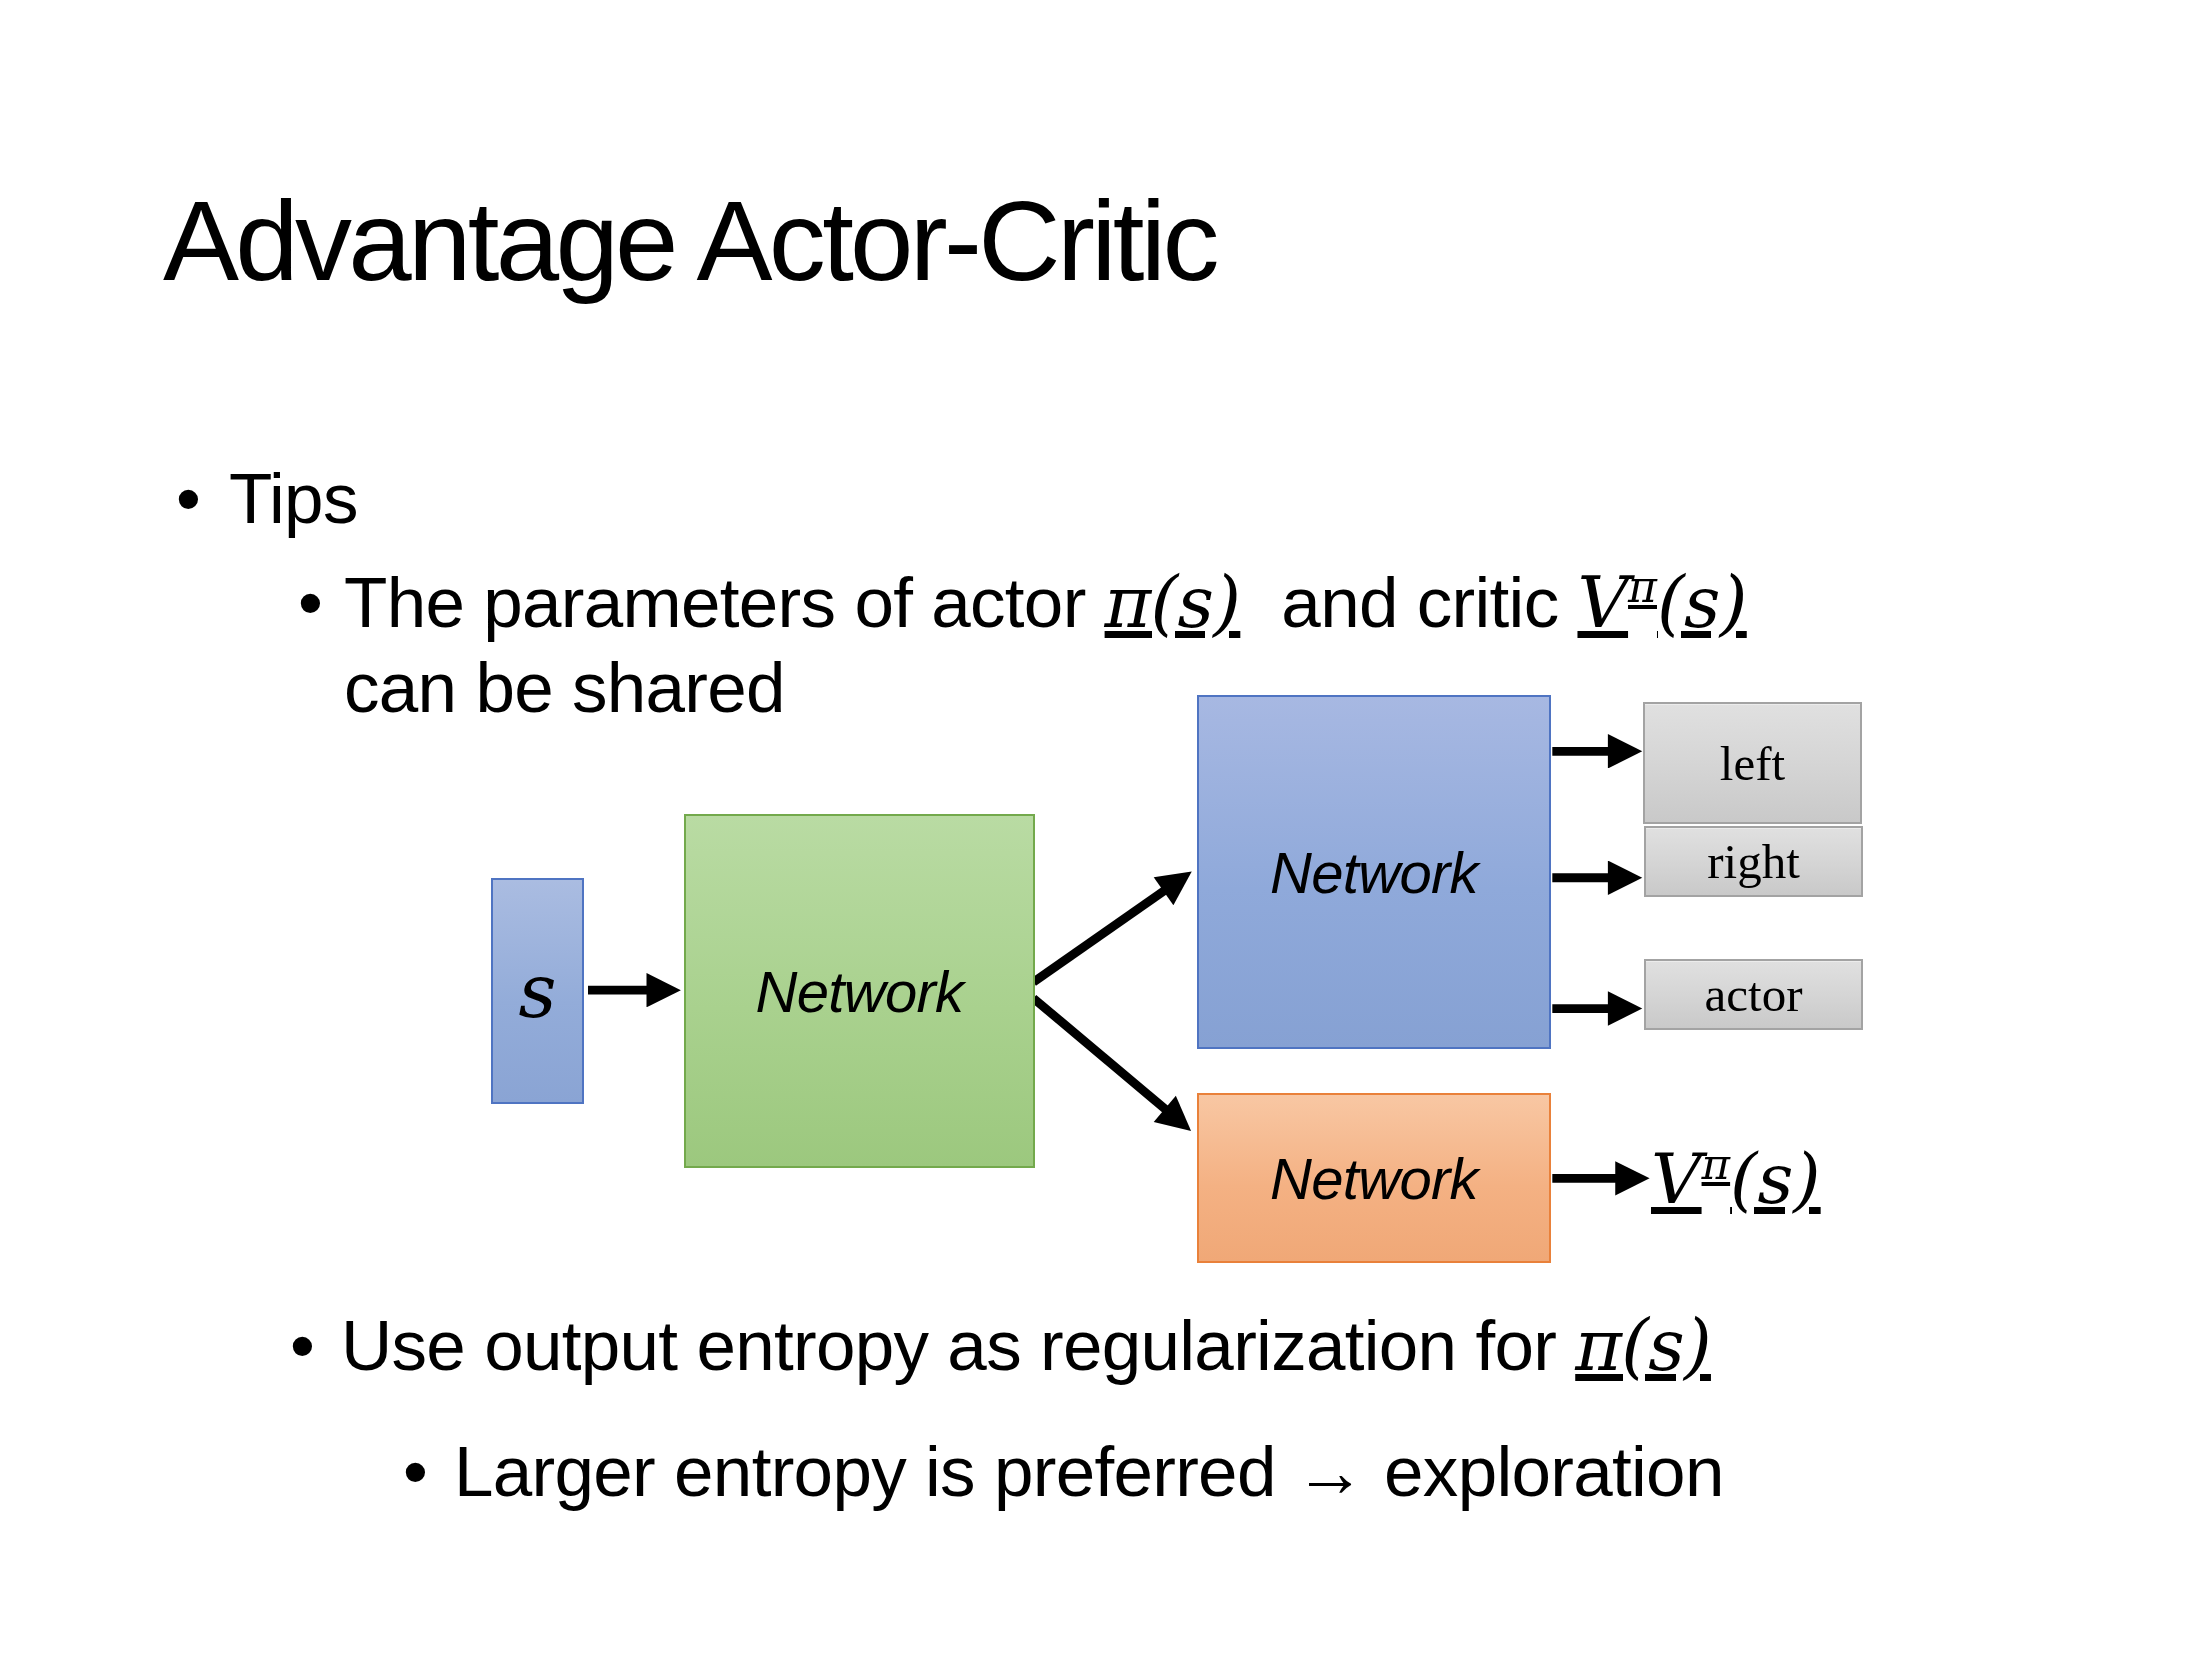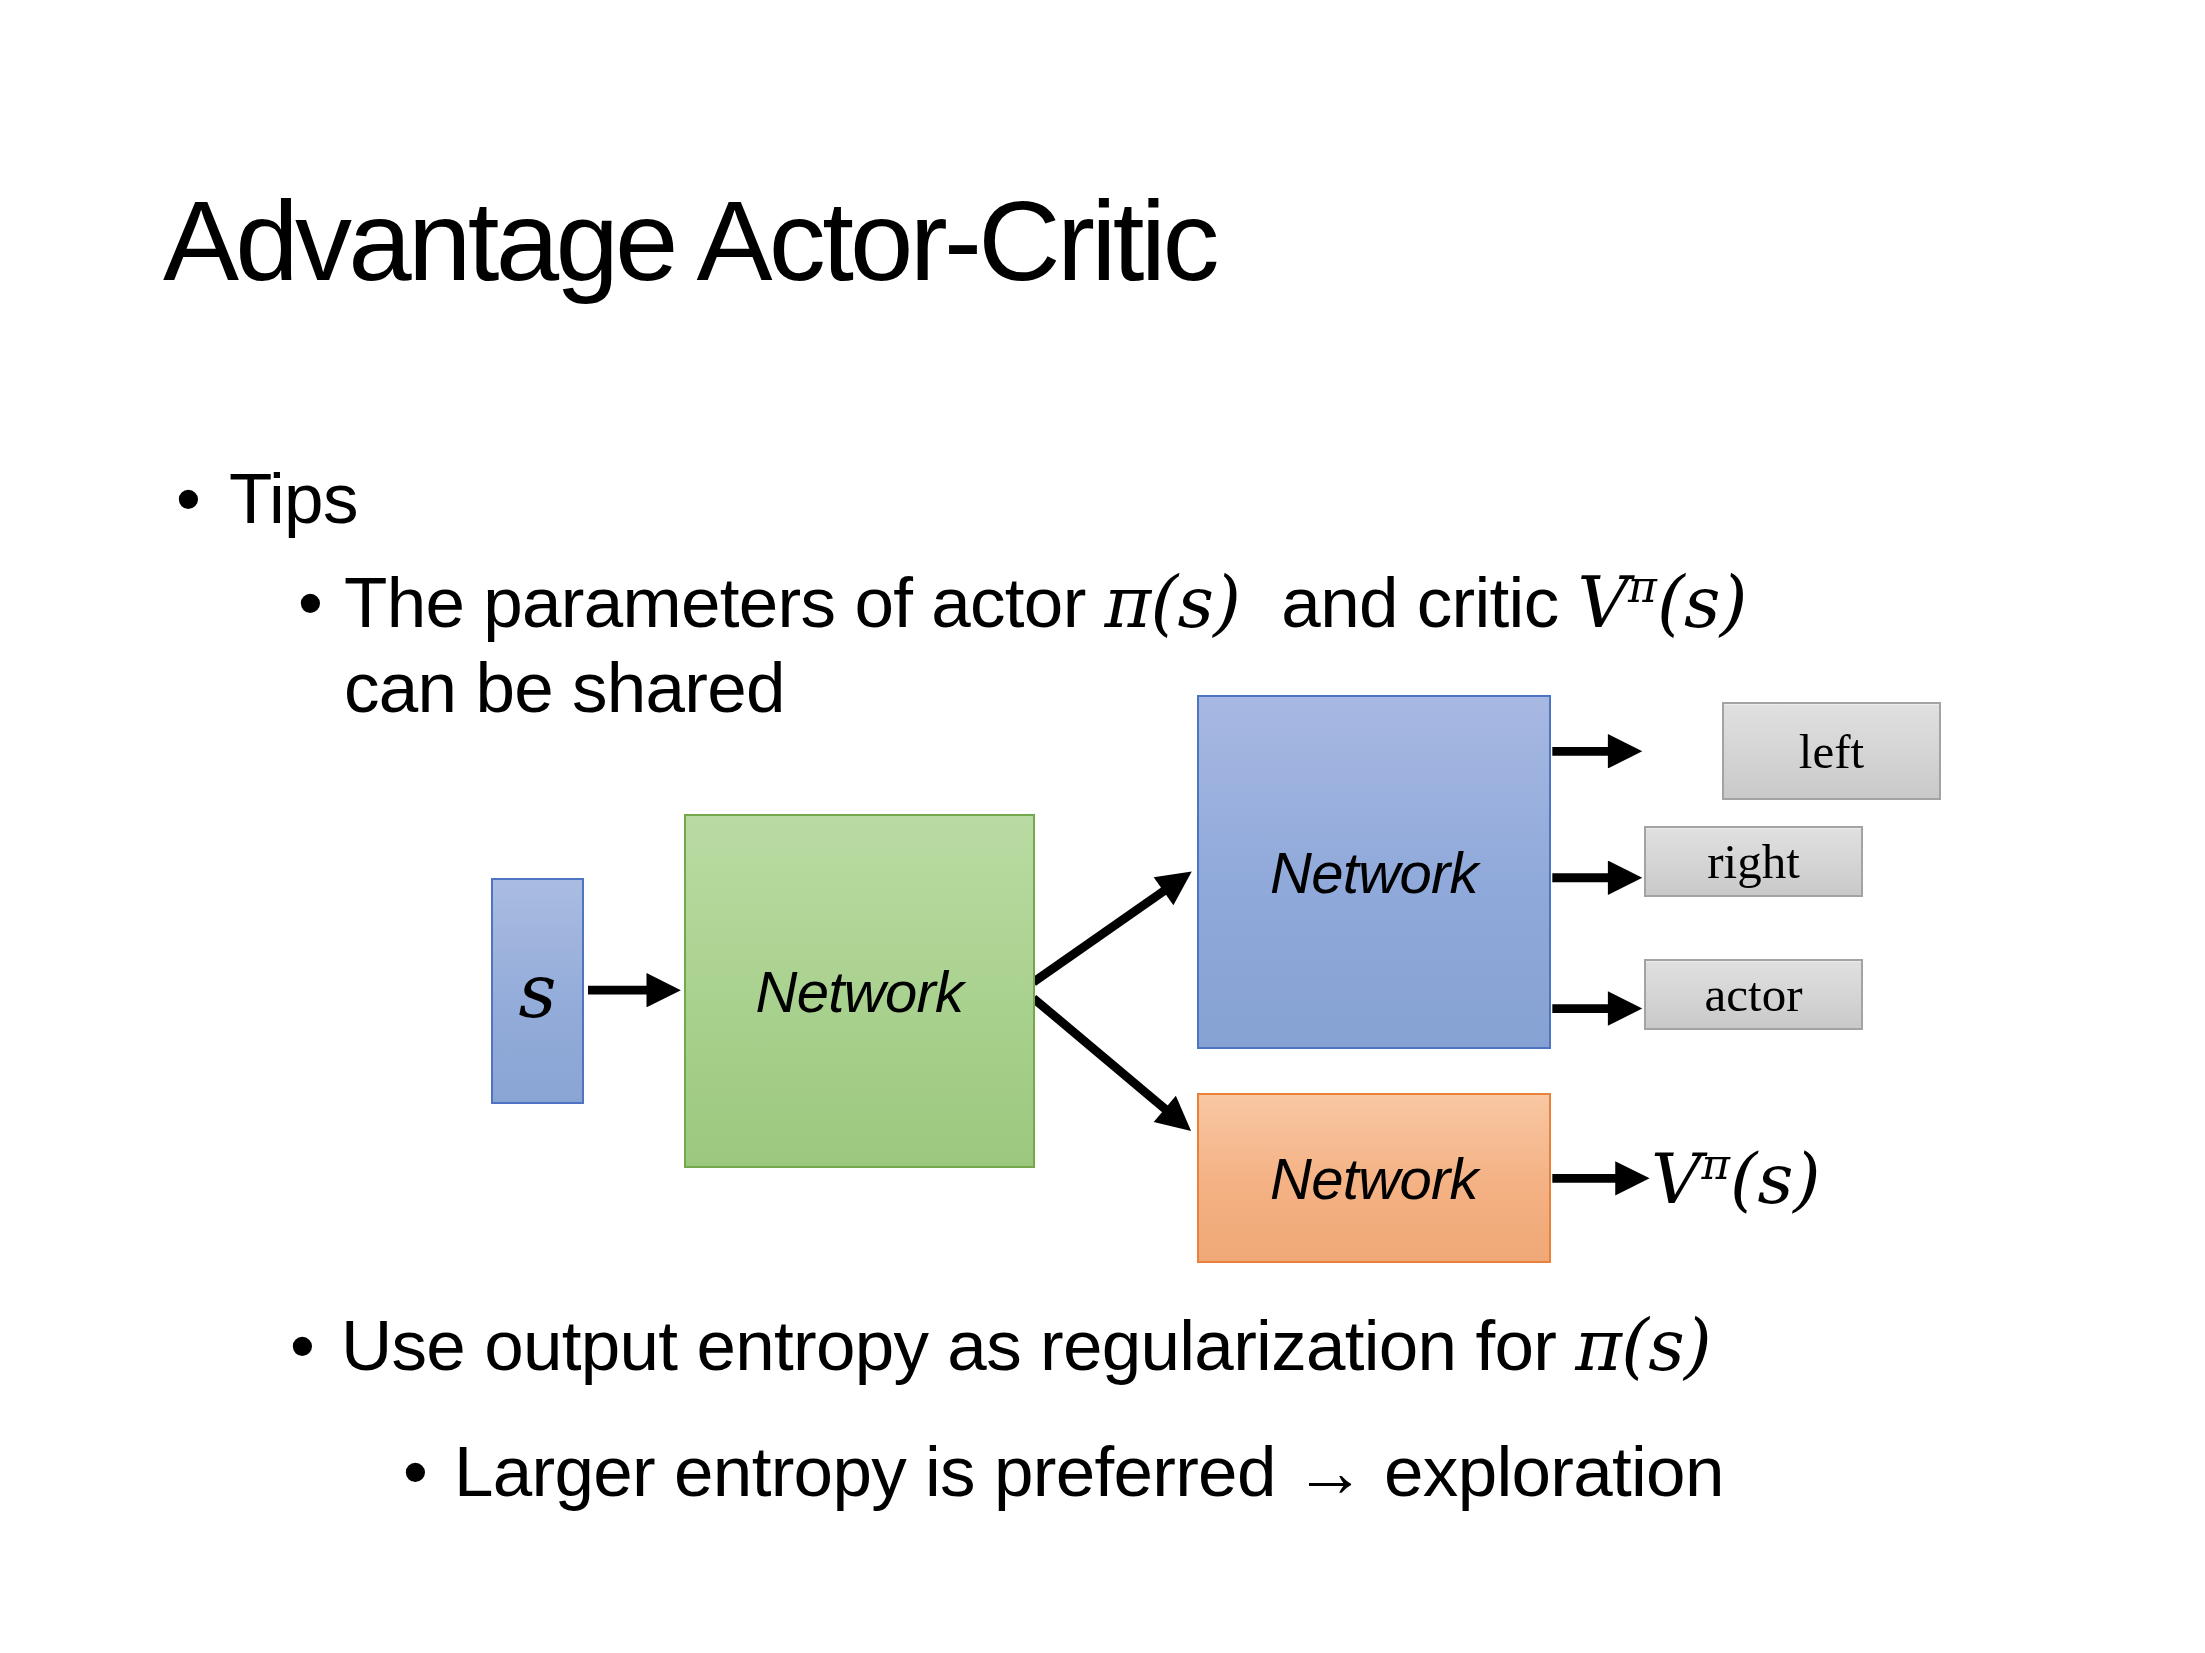--- a/index.html
+++ b/index.html
@@ -26,20 +26,21 @@
   .l2 .dot{position:absolute;left:0;top:0;}
   .l2 .txt{margin-left:46px;}
   .l3{left:290px;top:1303px;}
   .l3 .dot{width:51px;}
   .l4{left:403px;top:1429px;}
   .l4 .dot{width:51px;}
   .dot{display:inline-block;}
   .math{
     font-family:"DejaVu Serif","Liberation Serif",serif;
     font-style:italic;
+    text-decoration:underline;
   }
   .gap-after{margin-right:22px;}
   .msup{font-size:0.62em;vertical-align:super;letter-spacing:0;}
   
   .dbox{
     position:absolute;box-sizing:border-box;
     display:flex;align-items:center;justify-content:center;
   }
   .state-box{
     left:491px;top:878px;width:93px;height:226px;
@@ -62,21 +63,21 @@
     background:linear-gradient(180deg,#f8c7a3 0%,#f4b183 55%,#f0a877 100%);
     border:2.2px solid #e9813a;
   }
   .net-lbl{font-size:58px;letter-spacing:-0.7px;font-style:italic;}
   .action-box{
     width:219px;height:71px;
     background:linear-gradient(180deg,#e0e0e0 0%,#d4d4d4 55%,#c9c9c9 100%);
     border:2.2px solid #a3a3a3;
     box-shadow:inset 0 0.7px 0 #f0f0f0;
   }
-  .action-left{left:1722px;top:702px;height:98px;}
+  .action-left{left:1643px;top:702px;height:122px;}
   .action-right{left:1644px;top:826px;}
   .action-fire{left:1644px;top:959px;}
   .action-lbl{font-family:"Liberation Serif","DejaVu Serif",serif;font-size:49px;}
   .critic-output{
     position:absolute;left:1651px;top:1138px;
     font-size:70px;white-space:nowrap;
   }
   
   .arrows{position:absolute;left:0;top:0;pointer-events:none;}
 </style>

